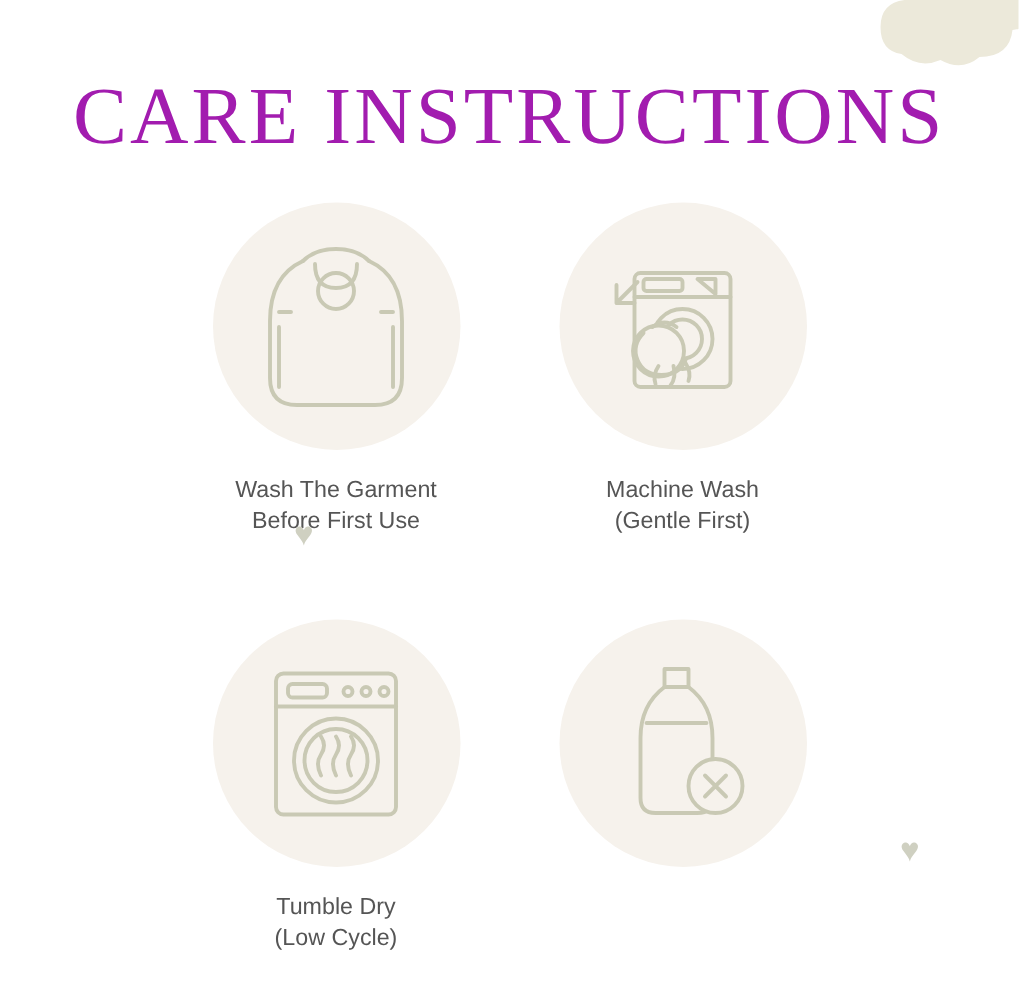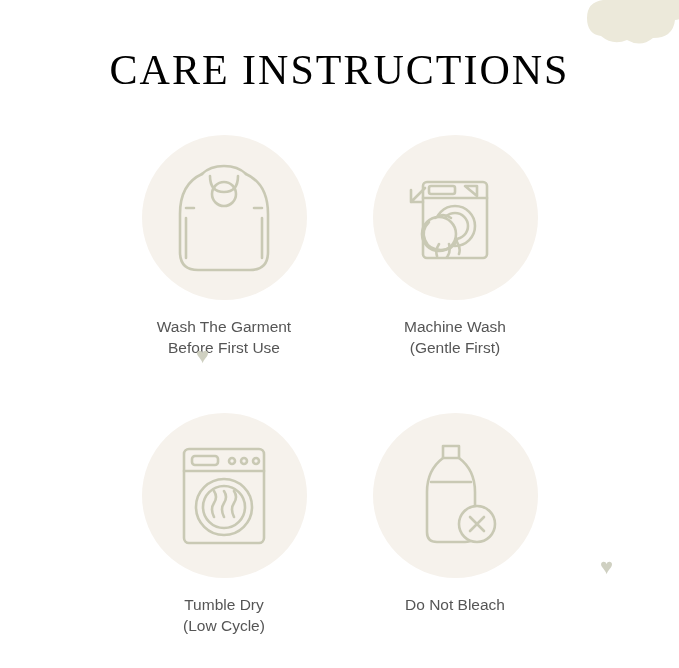--- a/index.html
+++ b/index.html
@@ -25,23 +25,23 @@
     pointer-events: none;
   }
 
   .page-title {
     position: absolute;
     top: 46px;
     left: 0;
     width: 679px;
     text-align: center;
     font-family: "Liberation Serif", serif;
-    font-size: 42px;
+    font-size: 54px;
     letter-spacing: 2.0px;
-    color: #000000;
+    color: #a21caf;
     font-weight: 400;
   }
 
   .row {
     position: absolute;
     display: flex;
     justify-content: center;
   }
   .row-1 { top: 135px; left: 0; width: 679px; gap: 66px; }
   .row-2 { top: 413px; left: 0; width: 679px; gap: 66px; }
@@ -165,19 +165,18 @@
       <svg width="100" height="116" viewBox="0 0 100 116">
         <g fill="none" stroke="#c9c9b4" stroke-width="2.6" stroke-linecap="round" stroke-linejoin="round">
           <path d="M38 8 h16 v12 h-16 z"></path>
           <path d="M38 20 q-16 12 -16 34 v40 q0 10 10 10 h28 q10 0 10 -10 v-40 q0 -22 -16 -34"></path>
           <path d="M26 44 h40"></path>
           <circle cx="72" cy="86" r="18" fill="#f6f2ec"></circle>
           <path d="M65 79 l14 14 M79 79 l-14 14"></path>
         </g>
       </svg>
     </div>
-    <div class="care-label">Do Not Bleach</div>
   </div>
 
 </div>
 
 <div class="heart heart-1">♥</div>
 <div class="heart heart-2">♥</div>
 
 </body></html>

